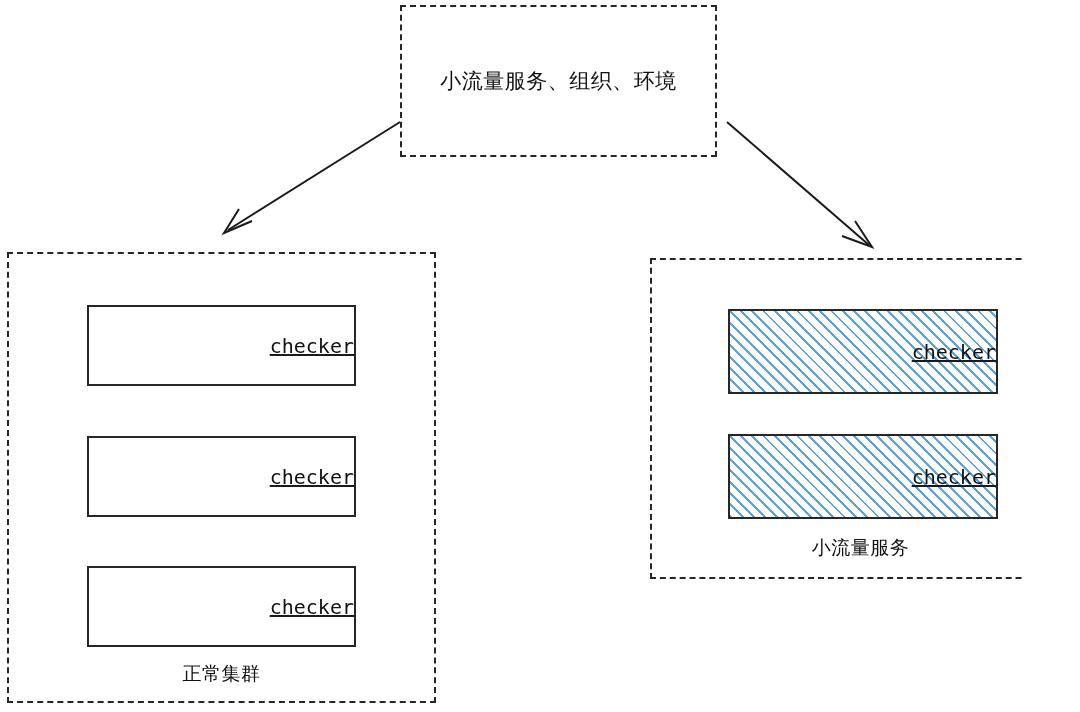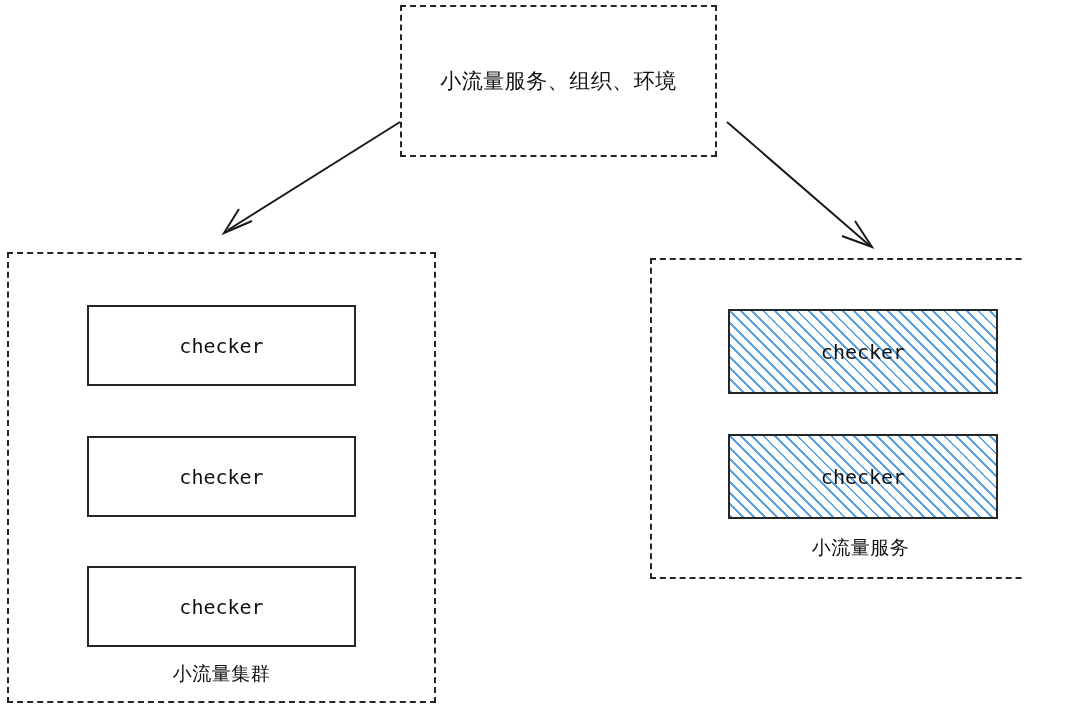--- a/index.html
+++ b/index.html
@@ -82,21 +82,22 @@
   #canary-cluster .cluster-caption { bottom: 16px; }
 
   
   .checker-box {
     position: absolute;
     box-sizing: border-box;
     border: 2px solid #262626;
     background: #ffffff;
     display: flex;
     align-items: center;
-    justify-content: center;
+    justify-content: flex-end;
+    text-decoration: underline;
   }
   .checker-box .checker-label {
     font-family: "DejaVu Sans Mono", "Liberation Mono", monospace;
     font-size: 20px;
     color: #111111;
     letter-spacing: 0px;
     position: relative;
     z-index: 2;
   }
   .checker-box.hatched {
@@ -139,21 +140,21 @@
       <line class="arrow-path" x1="727" y1="122" x2="869" y2="245"></line>
       <polyline class="arrow-path" points="842,236 872,247 855,221" stroke-linejoin="miter" stroke-linecap="butt"></polyline>
     </g>
   </svg>
 
   <div class="dashed-box" id="source-node">
     <span class="node-label">小流量服务、组织、环境</span>
   </div>
 
   <div class="dashed-box" id="normal-cluster">
-    <span class="cluster-caption">小流量集群</span>
+    <span class="cluster-caption">正常集群</span>
   </div>
   <div class="checker-box" id="checker-normal-1">
     <span class="checker-label">checker</span>
   </div>
   <div class="checker-box" id="checker-normal-2">
     <span class="checker-label">checker</span>
   </div>
   <div class="checker-box" id="checker-normal-3">
     <span class="checker-label">checker</span>
   </div>

